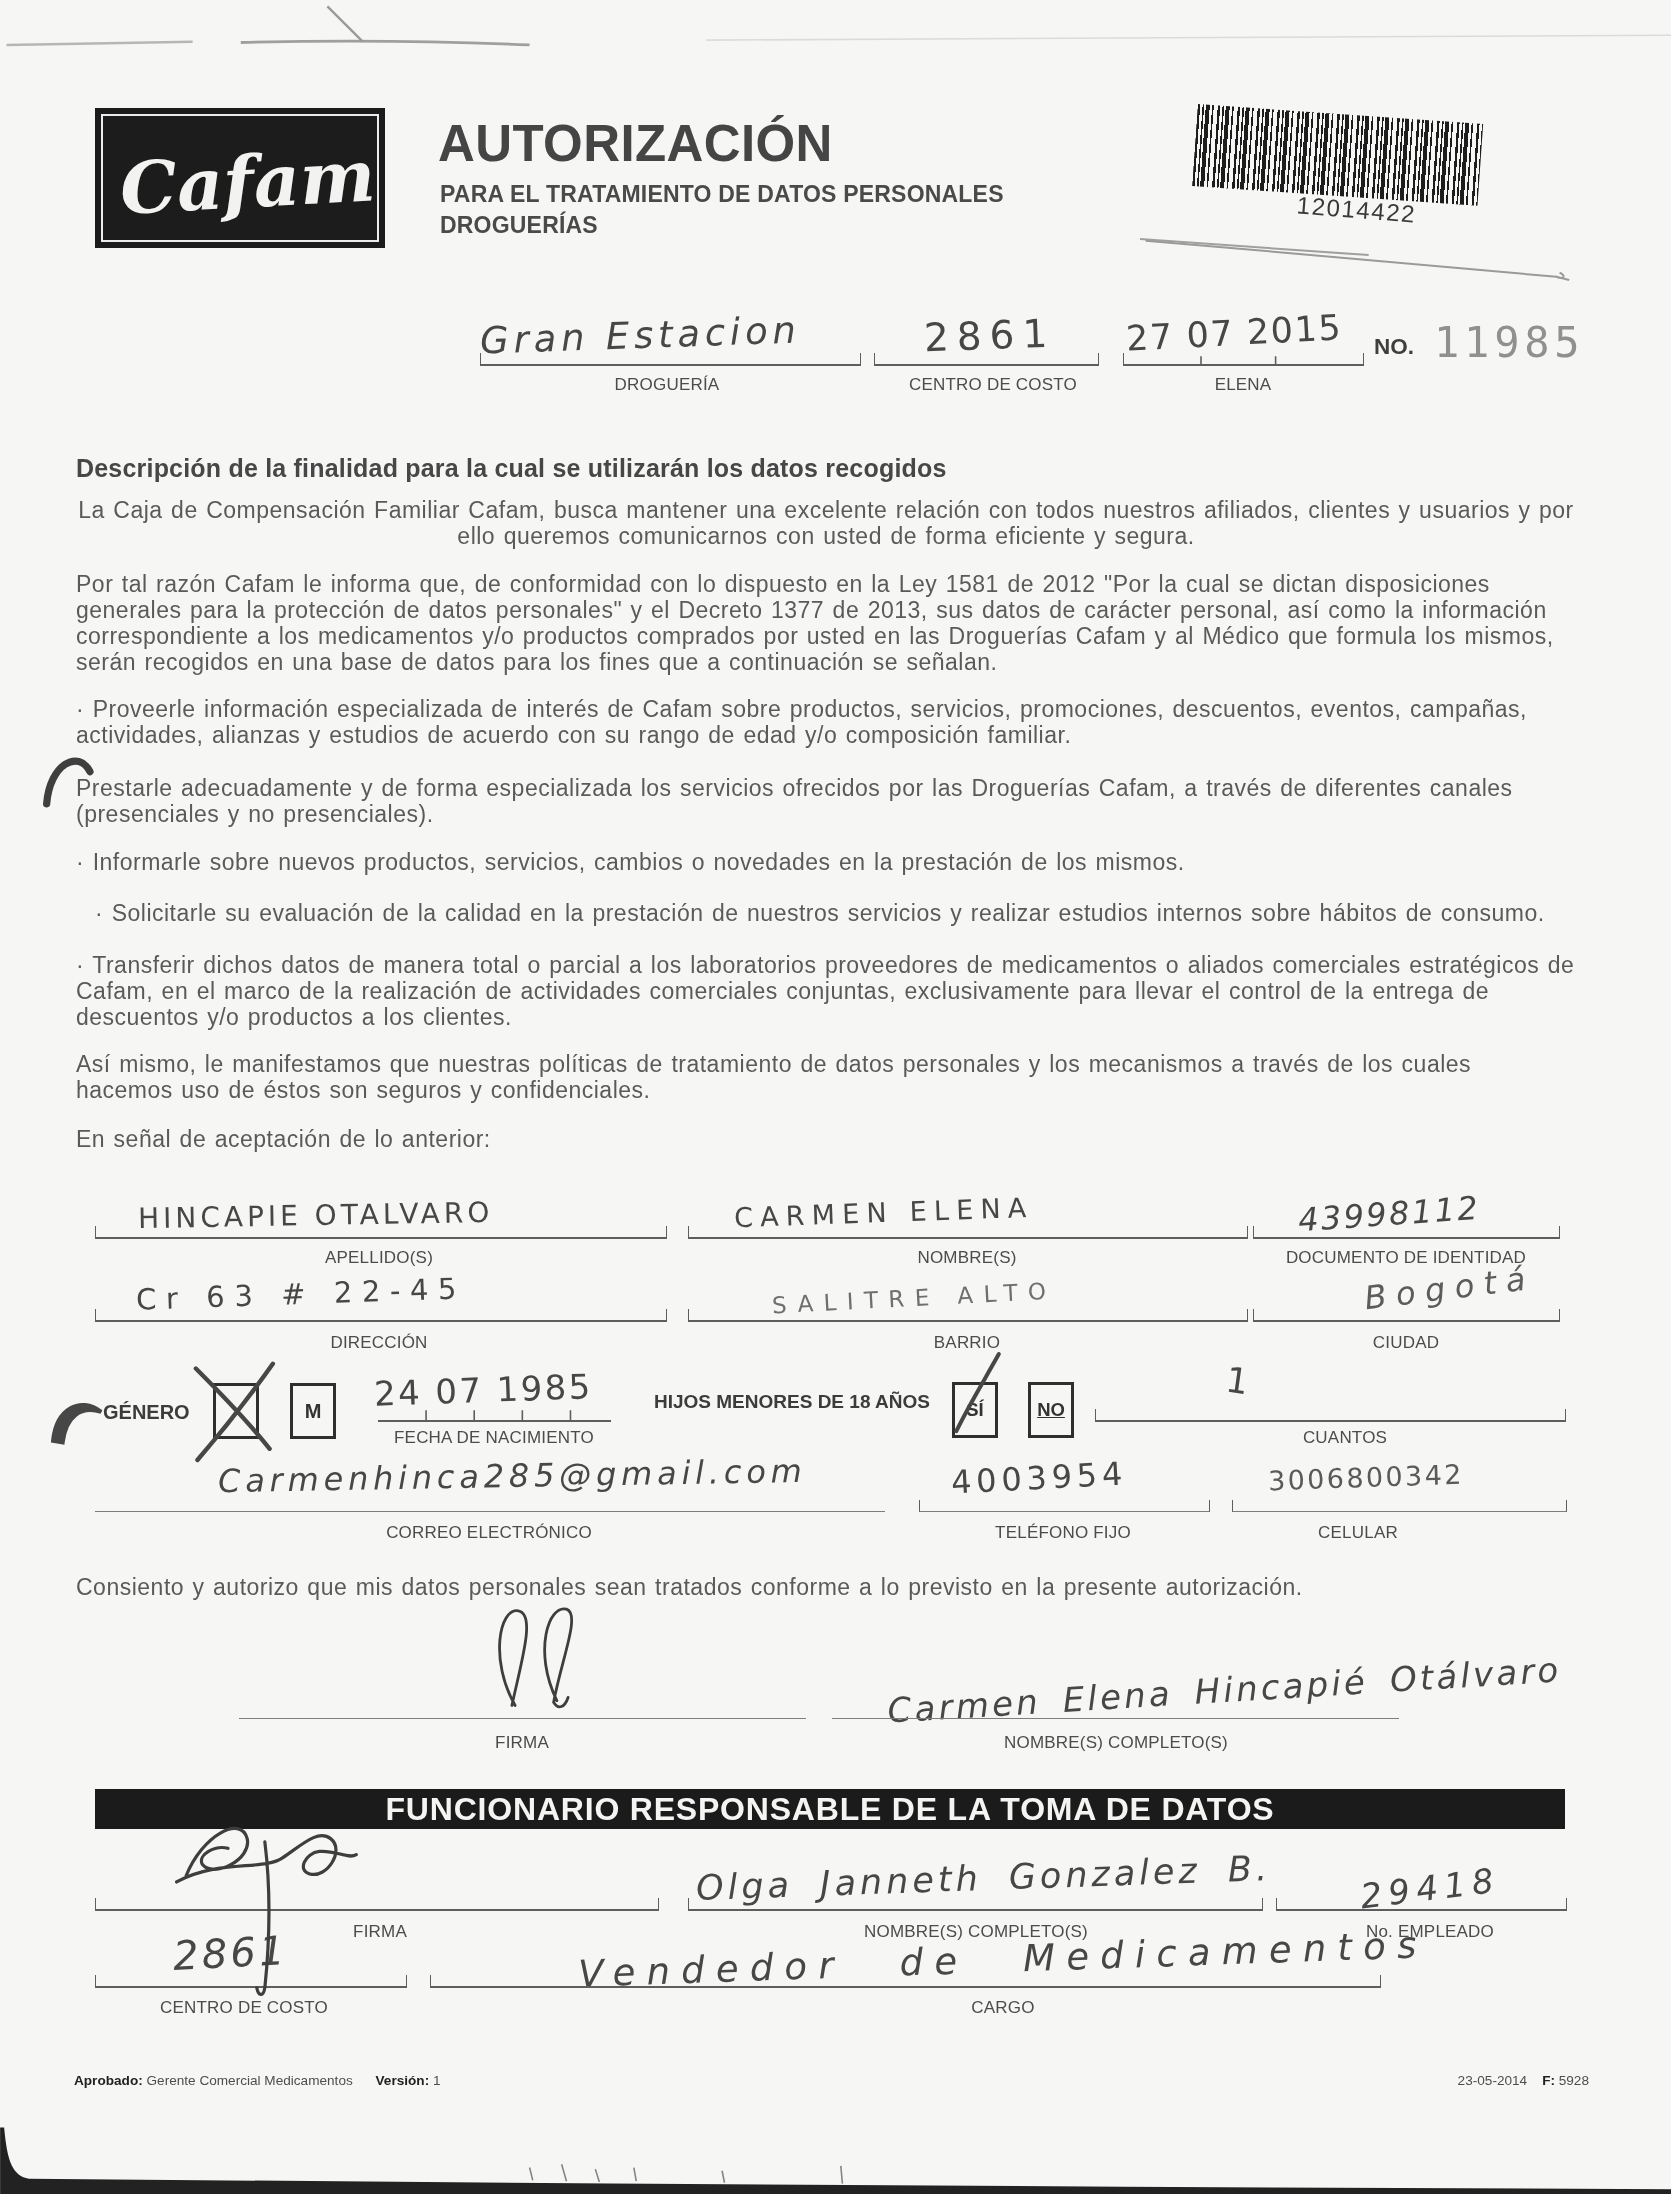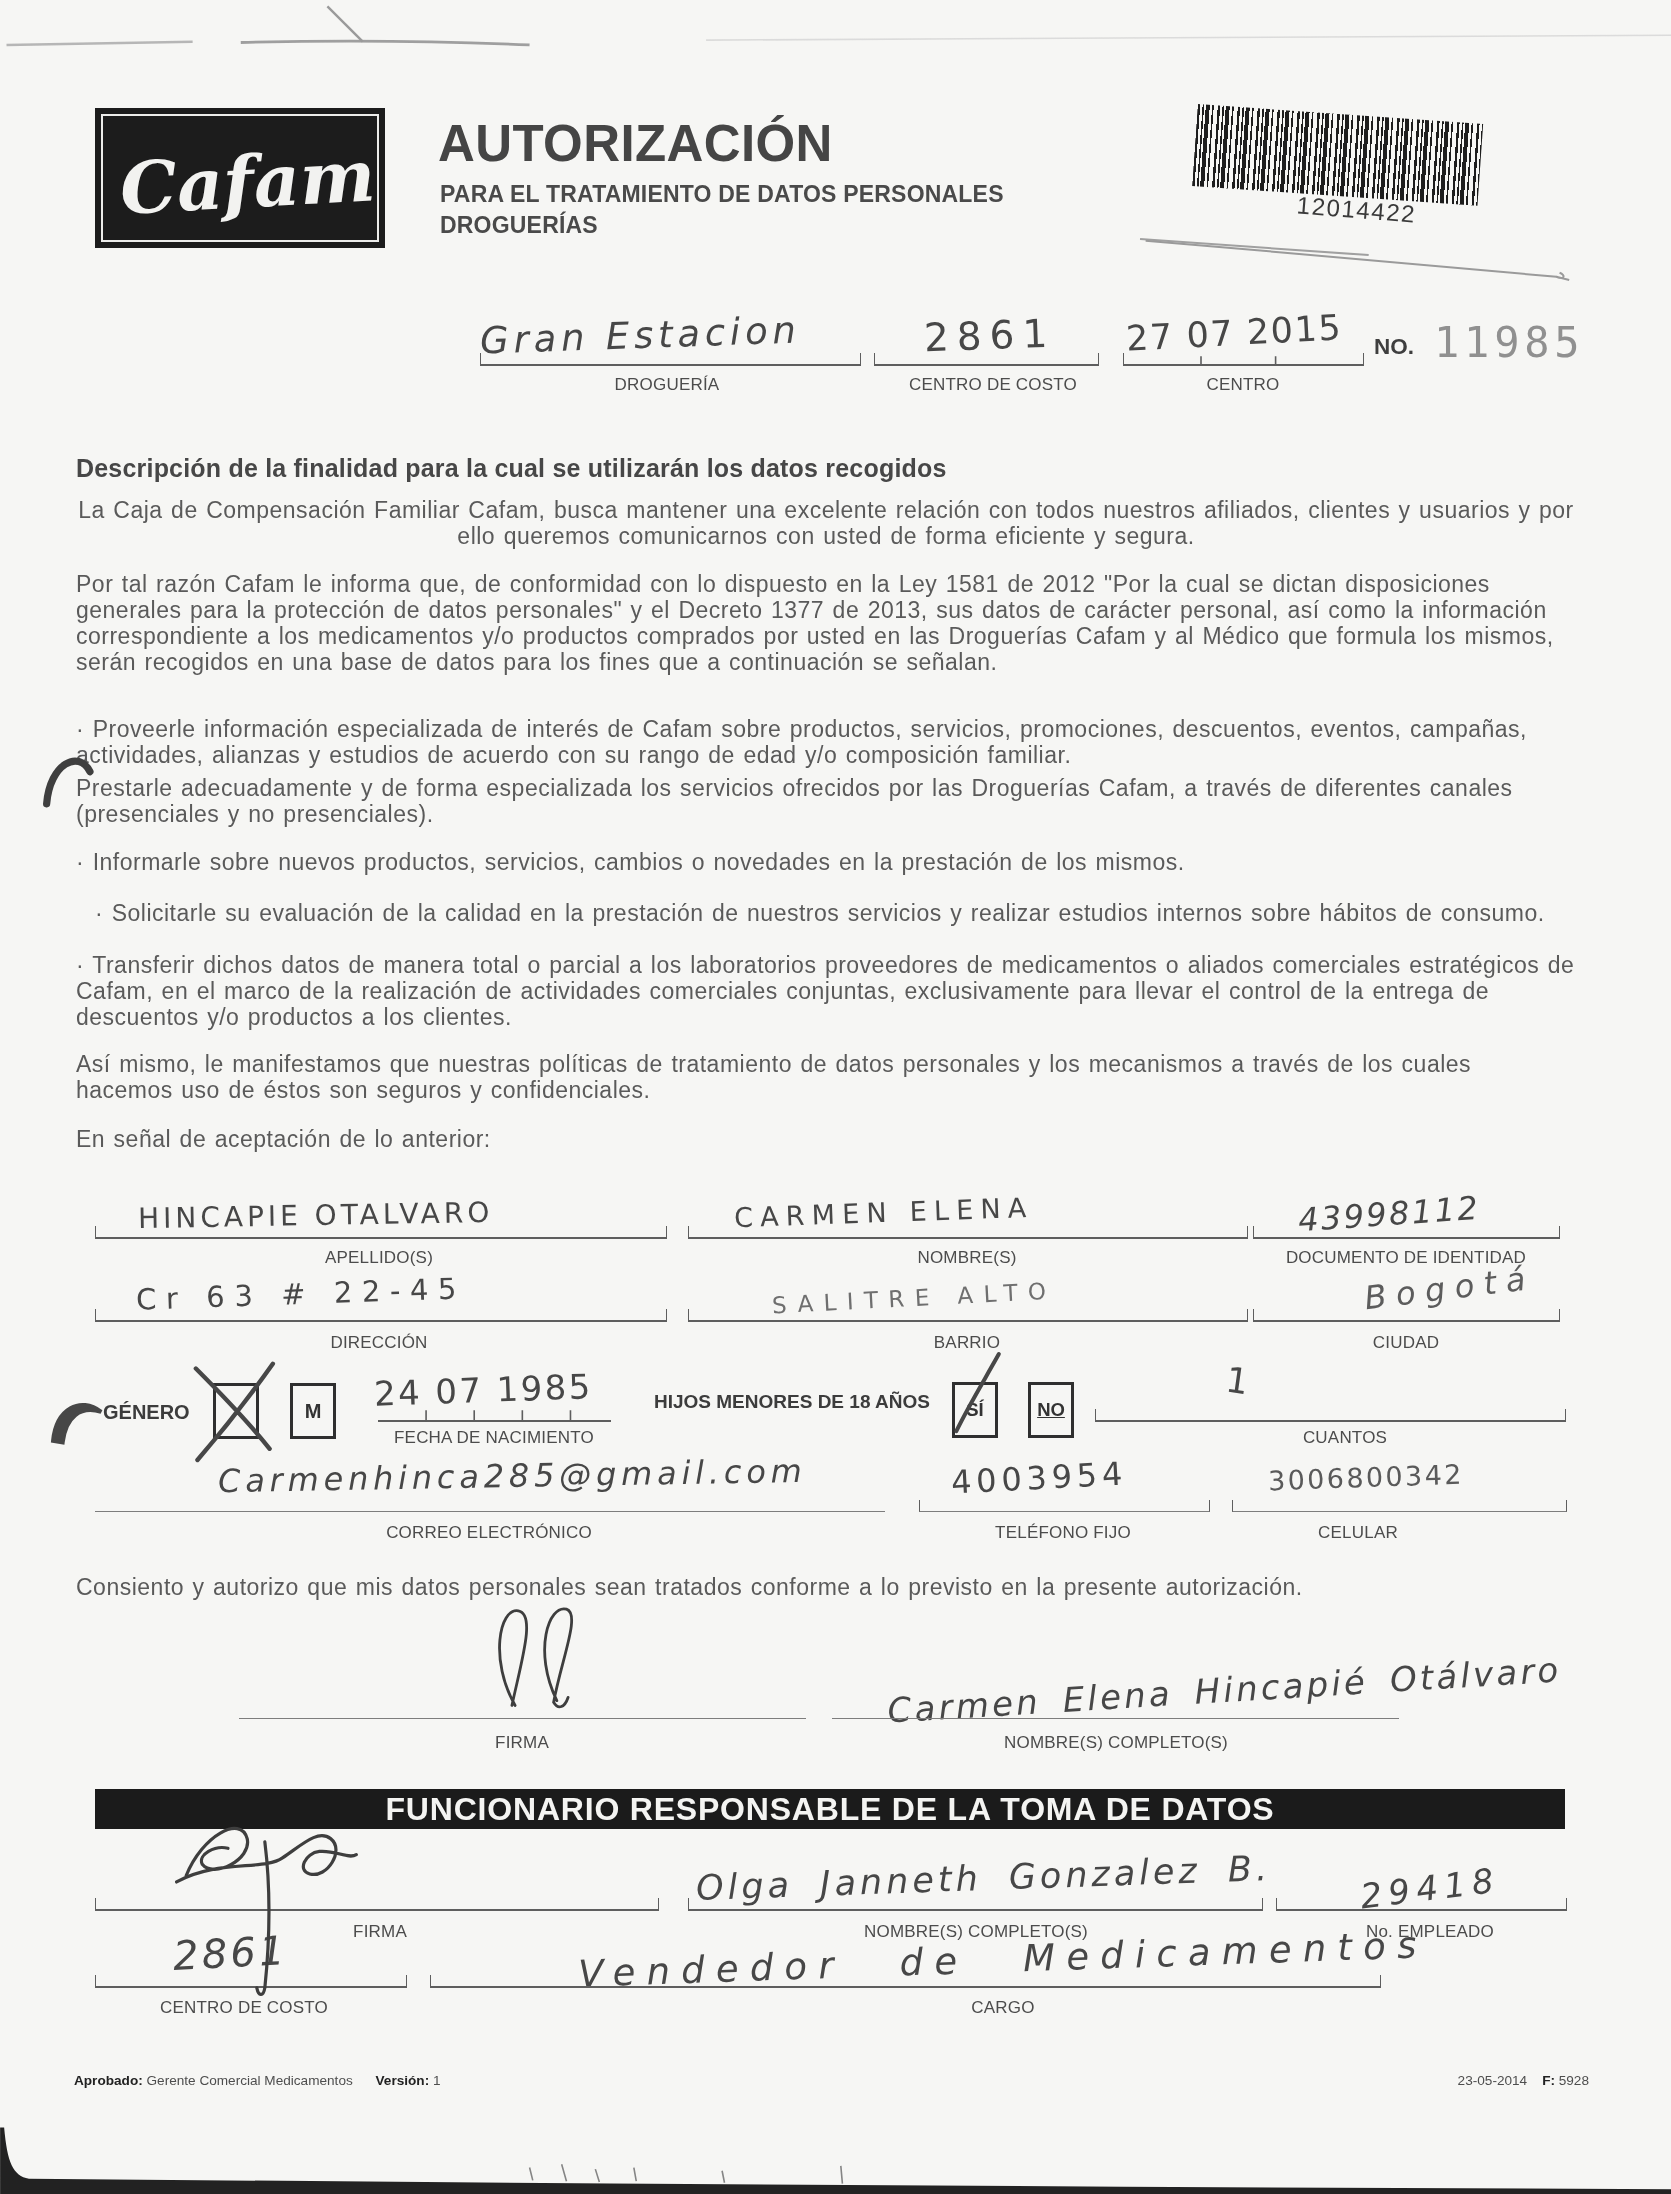--- a/index.html
+++ b/index.html
@@ -67,29 +67,29 @@
   <div class="hw it" style="left:480px;top:314px;font-size:37px;letter-spacing:4.8px;transform:rotate(-2deg);">Gran Estacion</div>
   <div class="ln bk" style="left:480px;top:353px;width:379px;"></div>
   <div class="lbl" style="left:667px;top:375px;">DROGUERÍA</div>
 
   <div class="hw" style="left:924px;top:313px;font-size:39px;letter-spacing:8px;transform:rotate(-2deg);">2861</div>
   <div class="ln bk" style="left:874px;top:353px;width:223px;"></div>
   <div class="lbl" style="left:993px;top:375px;">CENTRO DE COSTO</div>
 
   <div class="hw" style="left:1126px;top:313px;font-size:35px;letter-spacing:1.6px;transform:rotate(-3deg);">27 07 2015</div>
   <div class="ln bk" style="left:1123px;top:353px;width:239px;"></div>
-  <div class="lbl" style="left:1243px;top:375px;">CENTRO</div>
+  <div class="lbl" style="left:1243px;top:375px;">ELENA</div>
 
   <div class="no-lbl">NO.</div>
   <div class="no-val">11985</div>
 
   <div class="sect" style="left:76px;top:454px;">Descripción de la finalidad para la cual se utilizarán los datos recogidos</div>
   <div class="pt" style="top:497px;text-align:center;">La Caja de Compensación Familiar Cafam, busca mantener una excelente relación con todos nuestros afiliados, clientes y usuarios y por ello queremos comunicarnos con usted de forma eficiente y segura.</div>
   <div class="pt" style="top:571px;">Por tal razón Cafam le informa que, de conformidad con lo dispuesto en la Ley 1581 de 2012 "Por la cual se dictan disposiciones generales para la protección de datos personales" y el Decreto 1377 de 2013, sus datos de carácter personal, así como la información correspondiente a los medicamentos y/o productos comprados por usted en las Droguerías Cafam y al Médico que formula los mismos, serán recogidos en una base de datos para los fines que a continuación se señalan.</div>
-  <div class="pt" style="top:696px;margin-top:20px;">· Proveerle información especializada de interés de Cafam sobre productos, servicios, promociones, descuentos, eventos, campañas, actividades, alianzas y estudios de acuerdo con su rango de edad y/o composición familiar.</div>
+  <div class="pt" style="top:696px;">· Proveerle información especializada de interés de Cafam sobre productos, servicios, promociones, descuentos, eventos, campañas, actividades, alianzas y estudios de acuerdo con su rango de edad y/o composición familiar.</div>
   <div class="pt" style="top:775px;">Prestarle adecuadamente y de forma especializada los servicios ofrecidos por las Droguerías Cafam, a través de diferentes canales (presenciales y no presenciales).</div>
   <div class="pt" style="top:849px;">· Informarle sobre nuevos productos, servicios, cambios o novedades en la prestación de los mismos.</div>
   <div class="pt" style="top:900px;margin-left:19px;">· Solicitarle su evaluación de la calidad en la prestación de nuestros servicios y realizar estudios internos sobre hábitos de consumo.</div>
   <div class="pt" style="top:952px;">· Transferir dichos datos de manera total o parcial a los laboratorios proveedores de medicamentos o aliados comerciales estratégicos de Cafam, en el marco de la realización de actividades comerciales conjuntas, exclusivamente para llevar el control de la entrega de descuentos y/o productos a los clientes.</div>
   <div class="pt" style="top:1051px;">Así mismo, le manifestamos que nuestras políticas de tratamiento de datos personales y los mecanismos a través de los cuales hacemos uso de éstos son seguros y confidenciales.</div>
   <div class="pt" style="top:1126px;">En señal de aceptación de lo anterior:</div>
 
   <div class="hw" style="left:138px;top:1199px;font-size:28px;letter-spacing:4px;transform:rotate(-1deg);">HINCAPIE OTALVARO</div>
   <div class="ln bk" style="left:95px;top:1226px;width:570px;"></div>
   <div class="lbl" style="left:379px;top:1248px;">APELLIDO(S)</div>

